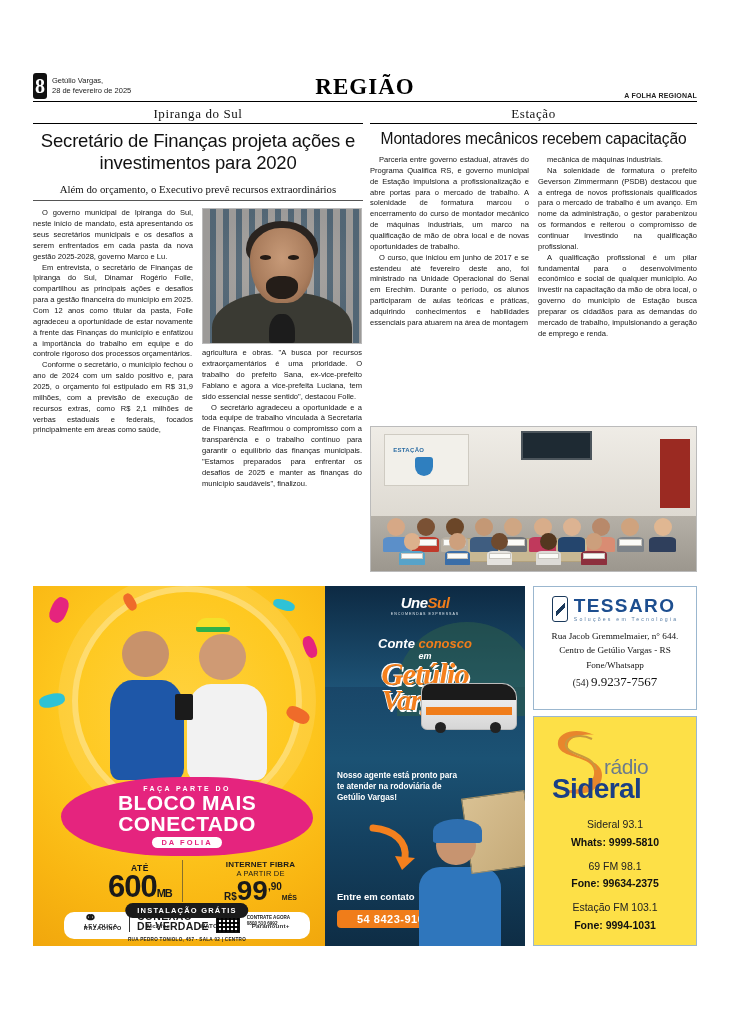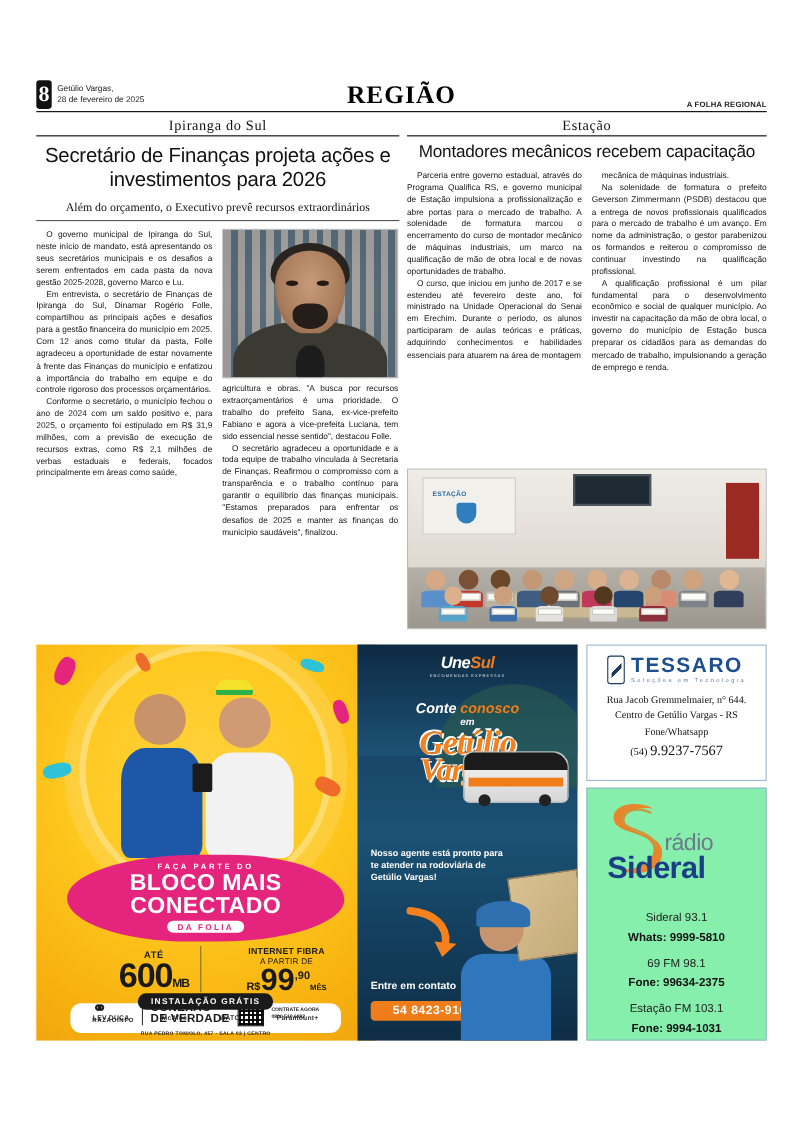--- a/index.html
+++ b/index.html
@@ -254,27 +254,27 @@
   .tess-name { font-size:19px; font-weight:bold; color:#1d4e8f; letter-spacing:1.4px; line-height:1;}
   .tess-sub { font-size:5.2px; color:#5a7fa6; letter-spacing:2.2px; text-align:right; margin-top:1px;}
   .tess-lines { font-family:"Liberation Serif", serif; text-align:center; margin-top:7px; color:#111;}
   .tess-lines div { font-size:9.2px; line-height:1.55; }
   .tess-phone { font-size:13px !important; }
   .tess-phone .pre { font-size:9.5px; }
 
   
   #ad-sideral {
     left: 533px; top: 716px; width: 164px; height: 230px;
-    background:#86efac; border:1.2px solid #9bb7cf;
+    background:#fde047; border:1.2px solid #9bb7cf;
   }
   .sid-logo { position:relative; height:94px; }
   .sid-s { position:absolute; left:14px; top:8px; width:62px; height:74px; }
   .sid-radio { position:absolute; left:70px; top:38px; font-size:21px; color:#6b7b8c; letter-spacing:-.5px;}
   .sid-name { position:absolute; left:18px; top:56px; font-size:28px; font-weight:bold; color:#1a3f86; letter-spacing:-.6px;}
-  .sid-lines { text-align:center; margin-top:15px; }
+  .sid-lines { text-align:center; margin-top:5px; }
   .sid-lines .n { font-size:10.5px; color:#222; line-height:1.7;}
   .sid-lines .b { font-size:10.5px; color:#111; font-weight:bold; line-height:1.6;}
   .sid-gap { height:7px; }
 </style>
 </head>
 <body>
 
 <div class="page">
 
   <div class="masthead">
@@ -286,21 +286,21 @@
       </div>
     </div>
     <div class="mast-title">REGIÃO</div>
     <div class="mast-right">A FOLHA REGIONAL</div>
   </div>
 
   <div class="sec-label sec-left">Ipiranga do Sul</div>
   <div class="sec-label sec-right">Estação</div>
 
   <div class="art-left">
-    <div class="headline-l">Secretário de Finanças projeta ações e investimentos para 2026</div>
+    <div class="headline-l">Secretário de Finanças projeta ações e investimentos para 2020</div>
     <div class="subhead-l">Além do orçamento, o Executivo prevê recursos extraordinários</div>
     <div class="rule-l"></div>
     <div class="cols2">
       <div class="col">
         <p class="body">O governo municipal de Ipiranga do Sul, neste início de mandato, está apresentando os seus secretários municipais e os desafios a serem enfrentados em cada pasta da nova gestão 2025-2028, governo Marco e Lu.</p>
         <p class="body">Em entrevista, o secretário de Finanças de Ipiranga do Sul, Dinamar Rogério Folle, compartilhou as principais ações e desafios para a gestão financeira do município em 2025. Com 12 anos como titular da pasta, Folle agradeceu a oportunidade de estar novamente à frente das Finanças do município e enfatizou a importância do trabalho em equipe e do controle rigoroso dos processos orçamentários.</p>
         <p class="body">Conforme o secretário, o município fechou o ano de 2024 com um saldo positivo e, para 2025, o orçamento foi estipulado em R$ 31,9 milhões, com a previsão de execução de recursos extras, como R$ 2,1 milhões de verbas estaduais e federais, focados principalmente em áreas como saúde,</p>
       </div>
       <div class="col">
         <div class="photo-sec">

